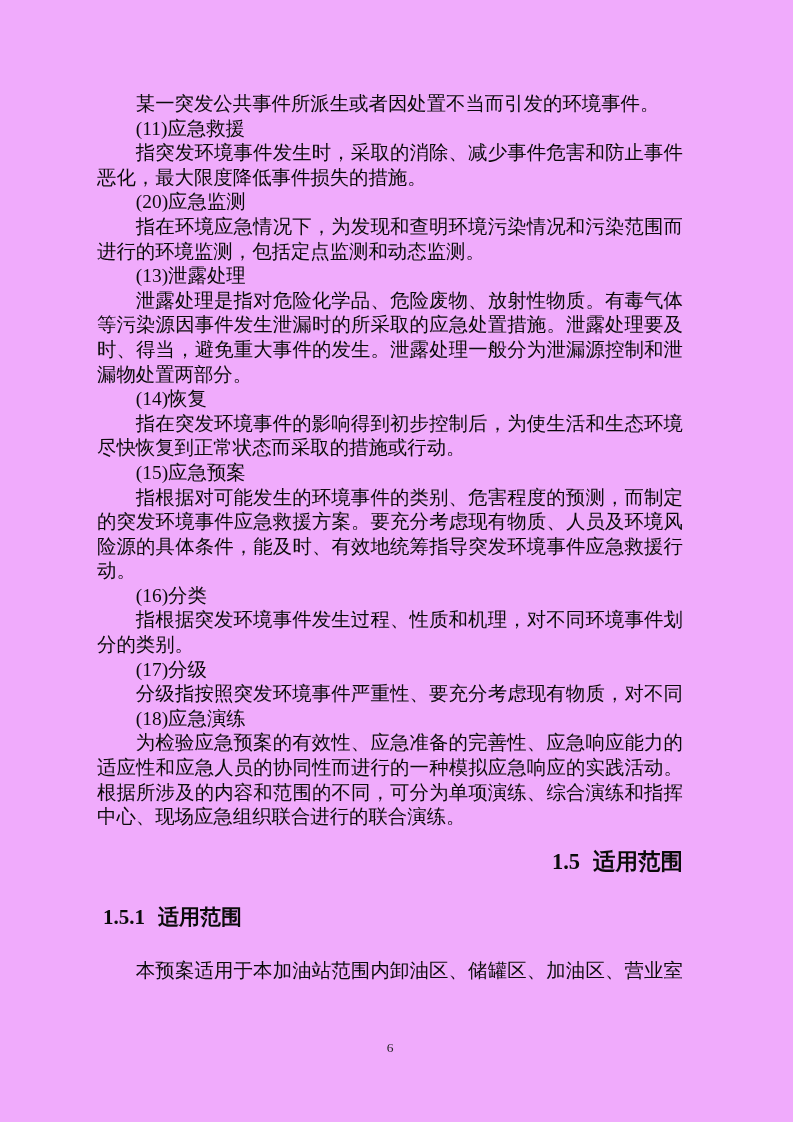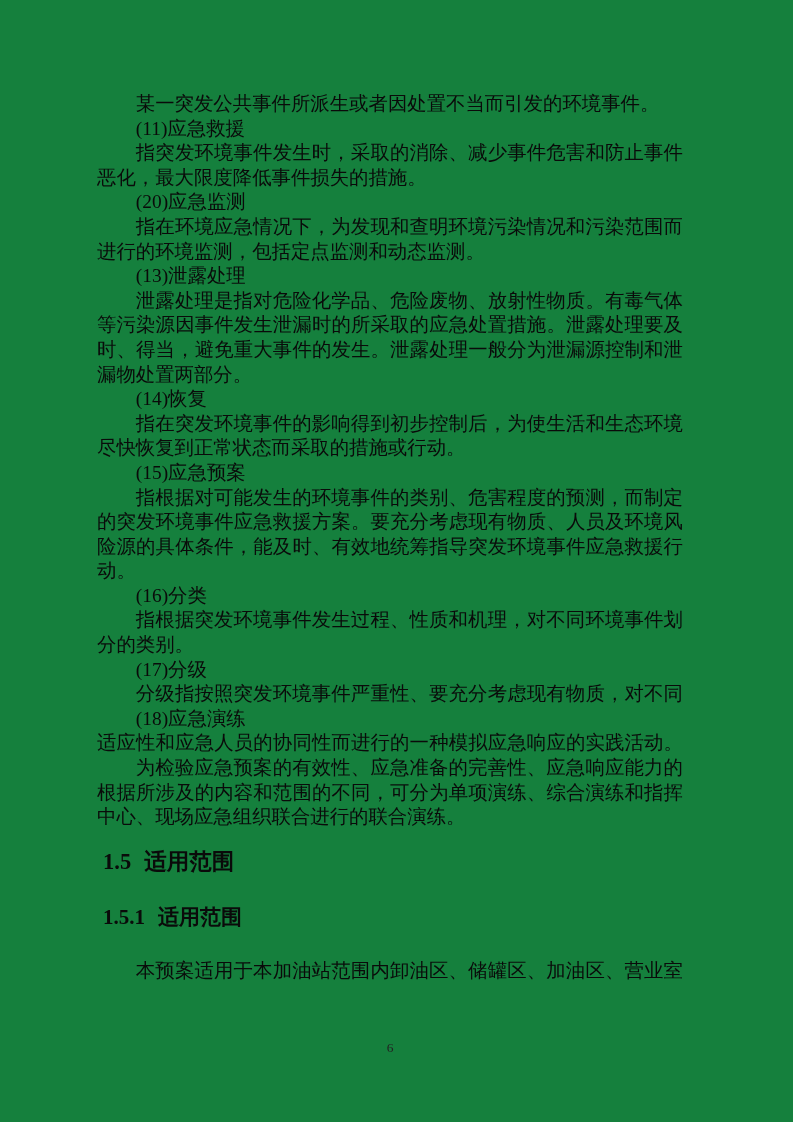--- a/index.html
+++ b/index.html
@@ -4,21 +4,21 @@
 <style>
   html, body {
     margin: 0;
     padding: 0;
     background: #ffffff;
   }
   .page {
     position: relative;
     width: 793px;
     height: 1122px;
-    background: #15803d;
+    background: #f0abfc;
     color: #0a0a0a;
     font-family: "Liberation Serif", "DejaVu Serif", serif;
     overflow: hidden;
   }
   .content {
     position: absolute;
     left: 97px;
     top: 92px;
     width: 586px;
   }
@@ -34,20 +34,21 @@
   .line.fill {
     text-align: justify;
     text-align-last: justify;
   }
   .heading-1 {
     margin: 17px 0 8px 0;
     padding-left: 6px;
     font-size: 22.5px;
     line-height: 30px;
     font-weight: bold;
+    text-align: right;
   }
   .heading-2 {
     margin: 26px 0 15px 0;
     padding-left: 6px;
     font-size: 21px;
     line-height: 28px;
     font-weight: bold;
   }
   .heading-num { margin-right: 13px; }
   .closing {
@@ -91,22 +92,22 @@
         <div class="line indent fill">指根据对可能发生的环境事件的类别、危害程度的预测，而制定</div>
         <div class="line fill">的突发环境事件应急救援方案。要充分考虑现有物质、人员及环境风</div>
         <div class="line fill">险源的具体条件，能及时、有效地统筹指导突发环境事件应急救援行</div>
         <div class="line">动。</div>
         <div class="line indent">(16)分类</div>
         <div class="line indent fill">指根据突发环境事件发生过程、性质和机理，对不同环境事件划</div>
         <div class="line">分的类别。</div>
         <div class="line indent">(17)分级</div>
         <div class="line indent fill">分级指按照突发环境事件严重性、要充分考虑现有物质，对不同</div>
         <div class="line indent">(18)应急演练</div>
+        <div class="line indent fill">为检验应急预案的有效性、应急准备的完善性、应急响应能力的</div>
         <div class="line fill">适应性和应急人员的协同性而进行的一种模拟应急响应的实践活动。</div>
-        <div class="line indent fill">为检验应急预案的有效性、应急准备的完善性、应急响应能力的</div>
         <div class="line fill">根据所涉及的内容和范围的不同，可分为单项演练、综合演练和指挥</div>
         <div class="line">中心、现场应急组织联合进行的联合演练。</div>
       </div>
 
     <div class="heading-1">
       <span class="heading-num">1.5</span><span>适用范围</span>
     </div>
 
     <div class="heading-2">
       <span class="heading-num">1.5.1</span><span>适用范围</span>

